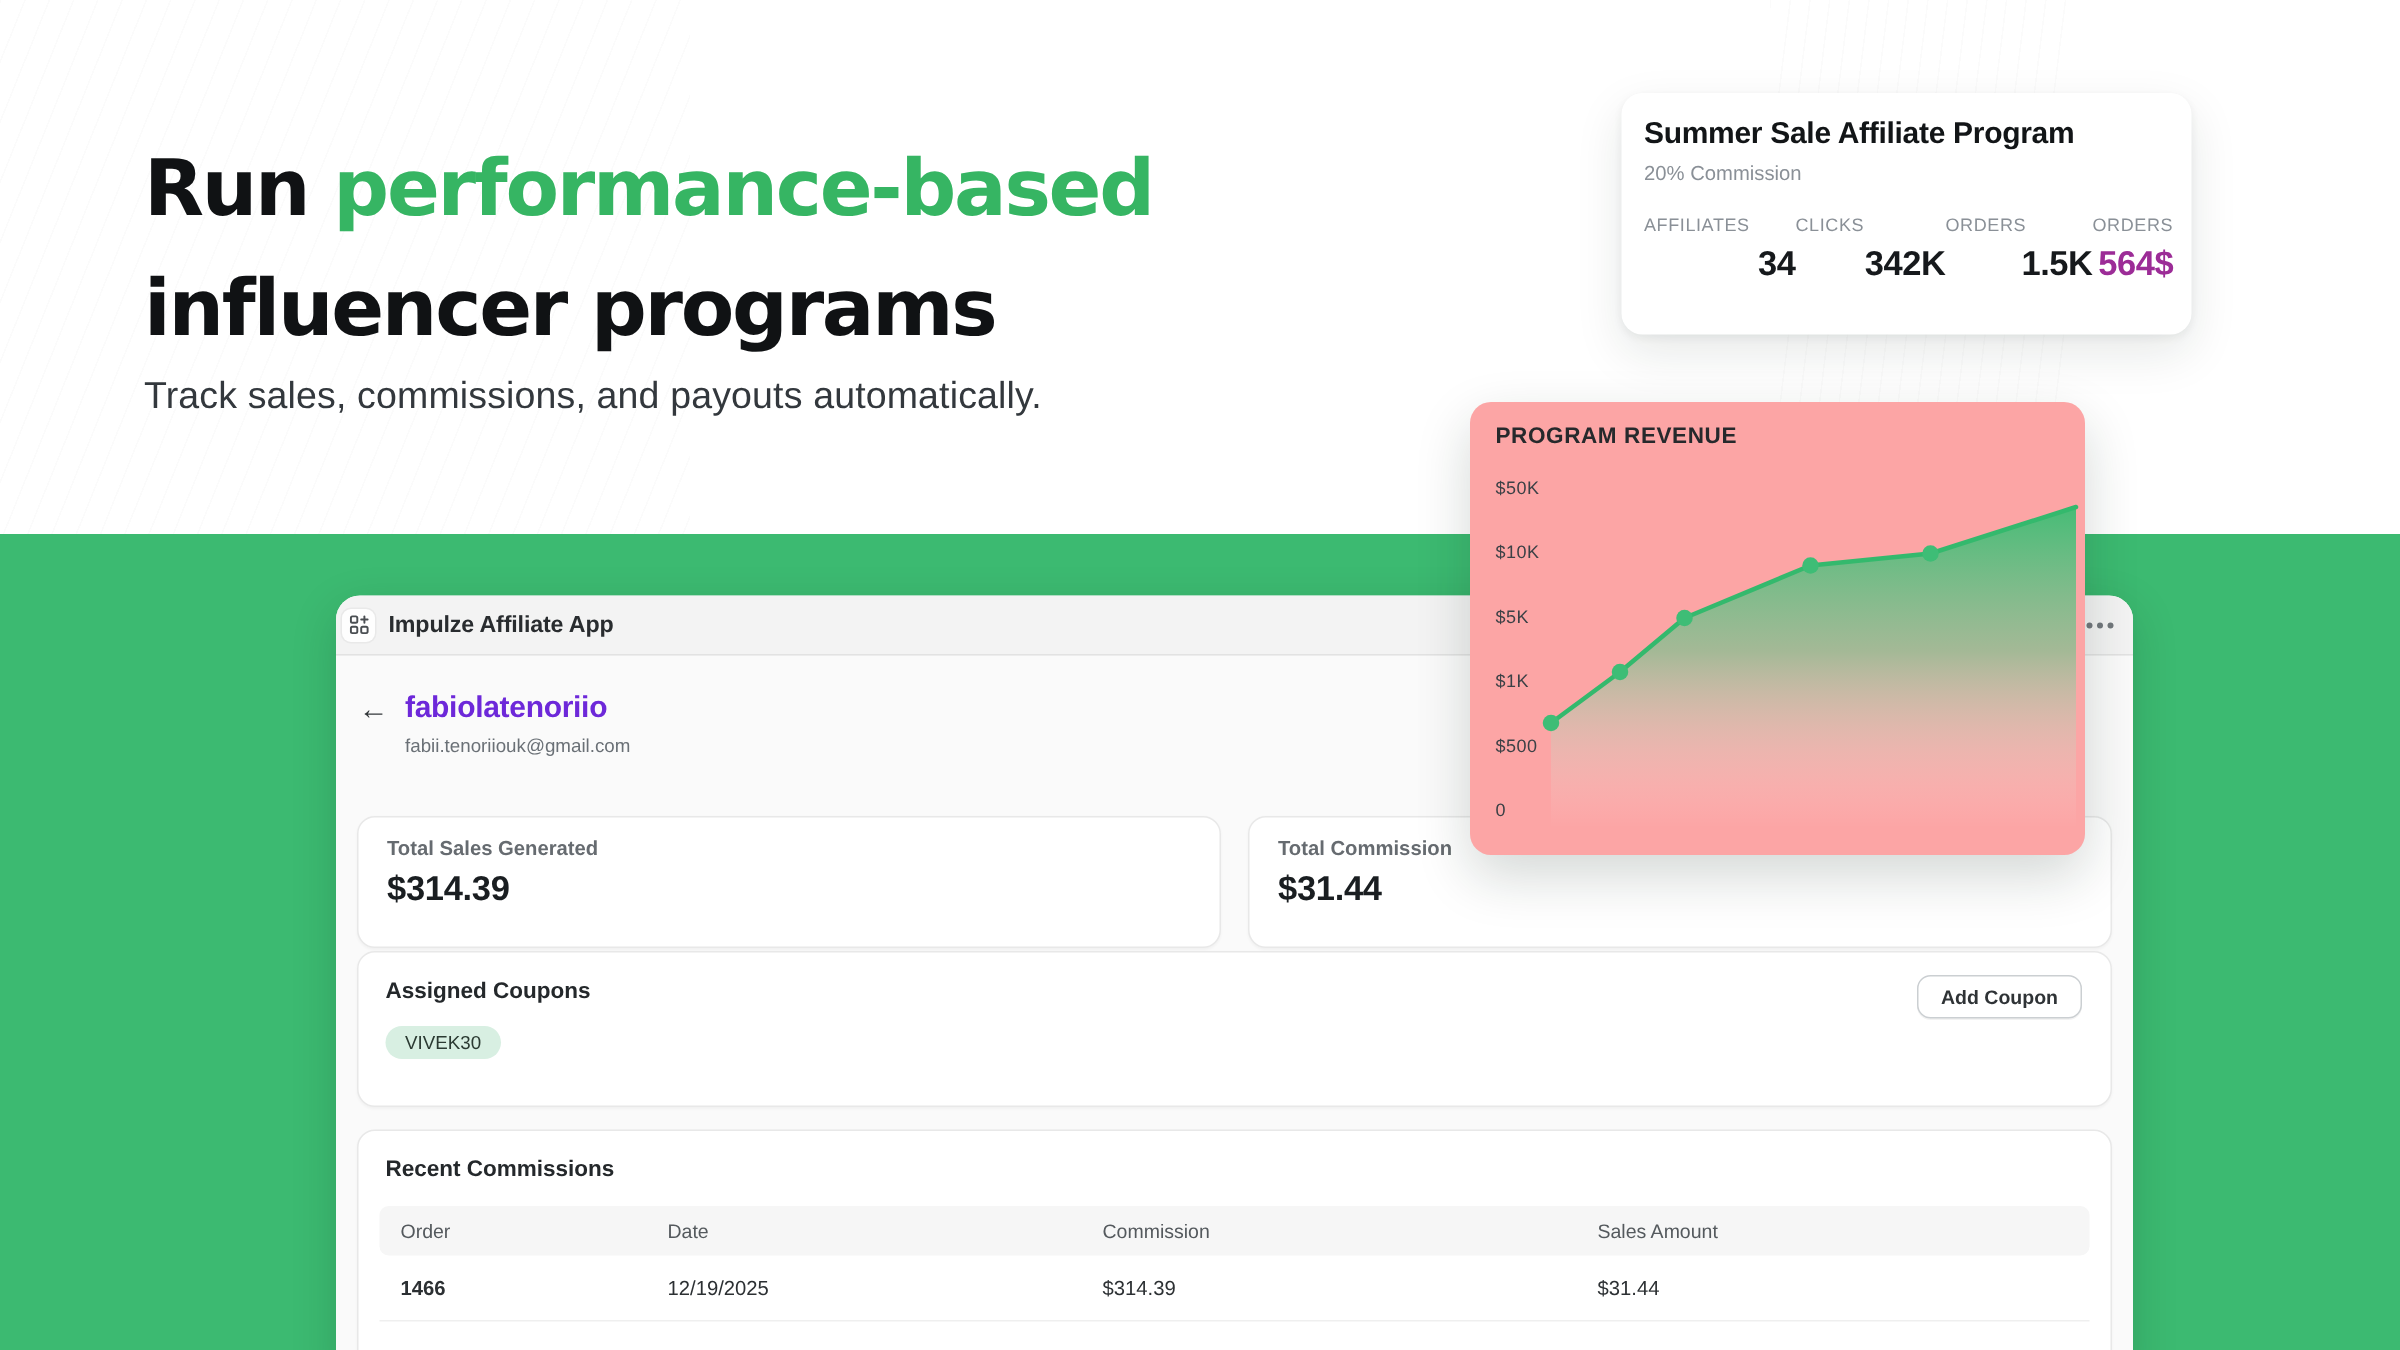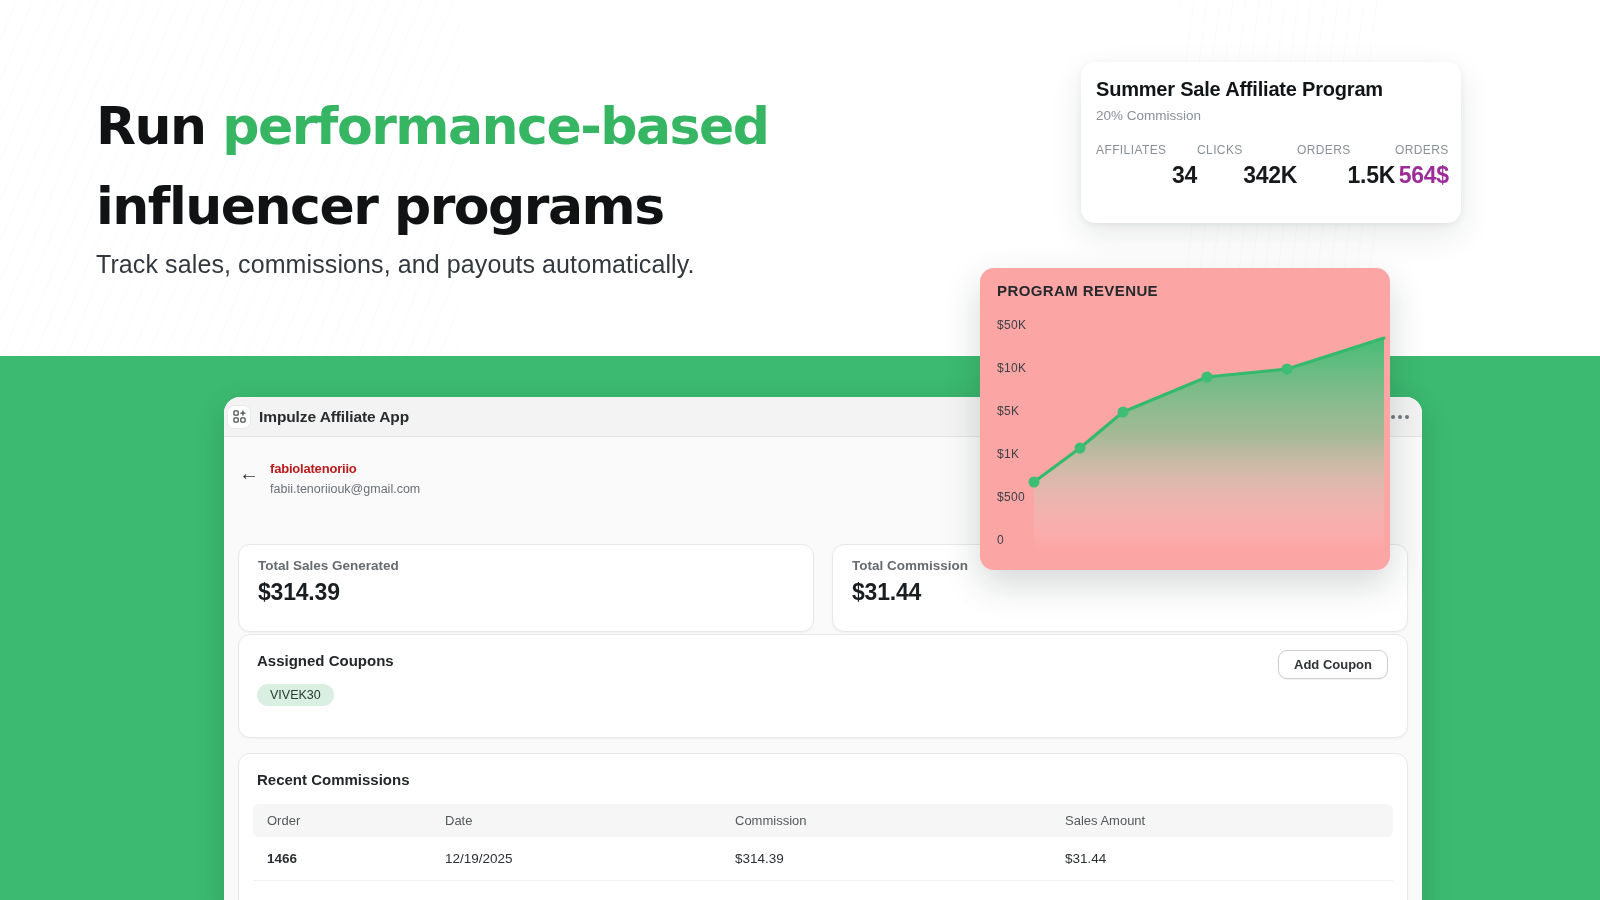--- a/index.html
+++ b/index.html
@@ -62,21 +62,21 @@
     width:22px; height:22px; border-radius:6px; background:#fefefe;
     box-shadow:0 0 0 1px rgba(0,0,0,.04);
     display:flex; align-items:center; justify-content:center;
   }
   .titlebar-title { margin-left:9px; font-size:15.5px; font-weight:700; color:#292c2f; letter-spacing:-.1px; }
   .window-menu { position:absolute; right:13px; top:0; height:40px; display:flex; align-items:center; gap:3px; cursor:pointer; }
   .window-menu i { width:4px; height:4px; border-radius:50%; background:#73787d; display:block; }
 
   .profile { position:absolute; left:15px; top:64px; display:flex; gap:11px; }
   .back-arrow { font-size:20px; color:#33373a; line-height:24px; cursor:pointer; }
-  .profile-name { font-size:13px; font-weight:800; color:#b91c1c; letter-spacing:-.2px; }
+  .profile-name { font-size:20px; font-weight:800; color:#6d28d9; letter-spacing:-.2px; }
   .profile-email { margin-top:6px; font-size:12.5px; color:#6a7076; font-weight:400; }
 
   .card {
     background:#ffffff; border:1px solid #e8e8e8; border-radius:12px;
     box-shadow:0 1px 2px rgba(0,0,0,.04);
   }
   .stat-row { position:absolute; left:14px; right:14px; top:147px; display:flex; gap:18px; }
   .stat-card { flex:1; height:88px; padding:13px 19px; }
   .stat-card .label { font-size:13.5px; font-weight:700; color:#666b70; }
   .stat-card .value { margin-top:6px; font-size:23px; font-weight:700; color:#1a1e21; letter-spacing:-.2px; }

